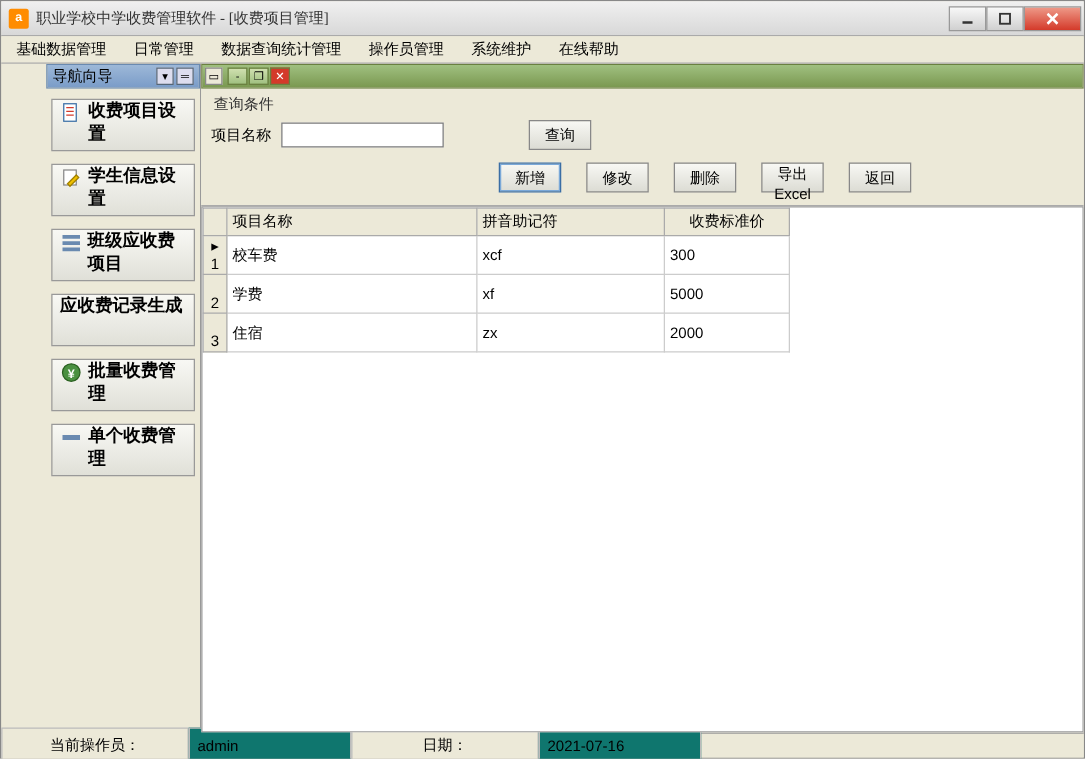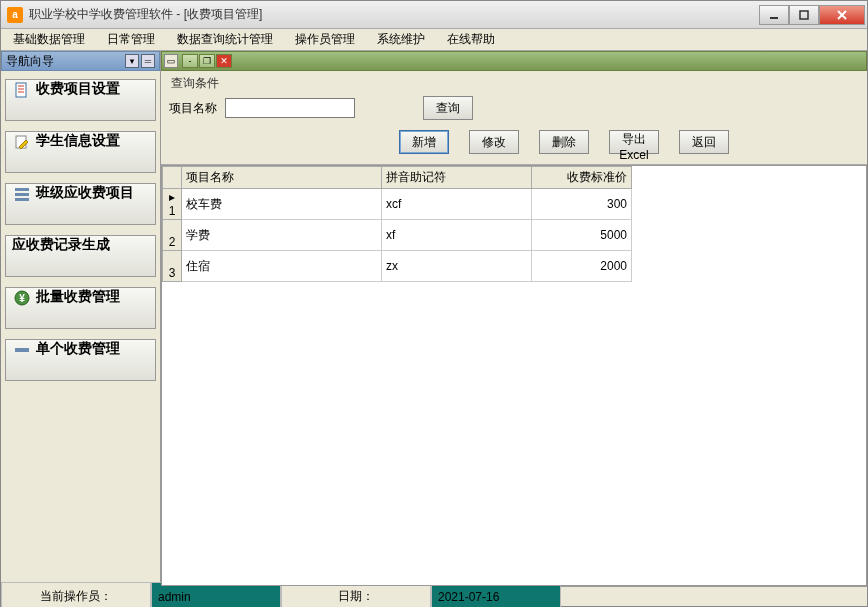--- a/index.html
+++ b/index.html
@@ -1,32 +1,32 @@
 <!DOCTYPE html>
 <html><head>
 <meta charset="utf-8">
 <style>
 * { box-sizing: border-box; margin: 0; padding: 0; }
 body { font-family: "Microsoft YaHei", SimSun, Arial, sans-serif; font-size: 12px; background: #e8e8e8; overflow: hidden; }
 .window { width: 868px; height: 607px; background: #ece9d8; border: 1px solid #888; position: relative; display: flex; flex-direction: column; }
 
 .titlebar { height: 28px; background: linear-gradient(#f0f0f0, #d8d8d8); display: flex; align-items: center; padding: 0 2px 0 6px; border-bottom: 1px solid #aaa; }
 .titlebar .icon-app { width: 16px; height: 16px; background: #ff8c00; border-radius: 2px; display: flex; align-items: center; justify-content: center; color: #fff; font-size: 10px; font-weight: bold; margin-right: 6px; }
-.titlebar .title { flex: 1; color: #333; font-size: 12px; }
+.titlebar .title { flex: 1; color: #333; font-size: 12px; font-family: Liberation Serif, serif; }
 .titlebar .win-controls { display: flex; gap: 0; }
 .titlebar .win-btn { width: 30px; height: 20px; border: 1px solid #999; background: linear-gradient(#f8f8f8,#d0d0d0); display: flex; align-items: center; justify-content: center; cursor: pointer; font-size: 11px; }
 .titlebar .win-btn.close { background: linear-gradient(#e98, #d43a2a); color: #fff; width: 46px; }
 .titlebar .win-btn.close svg line { stroke: #fff; }
 
 .menubar { height: 22px; background: #ece9d8; border-bottom: 1px solid #aaa; display: flex; align-items: center; padding: 0 8px; gap: 14px; }
 .menubar .menu-item { color: #000; cursor: pointer; padding: 2px 4px; text-align: center; }
 
 .main-area { flex: 1; display: flex; overflow: hidden; }
 
-.nav-panel { width: 160px; background: #ece9d8; border-right: 1px solid #999; display: flex; flex-direction: column; }
+.nav-panel { width: 160px; background: #ece9d8; border-right: 1px solid #999; display: flex; flex-direction: column; padding-left: 36px; }
 .nav-header { height: 20px; background: linear-gradient(#9db8d8,#7a9cc8); color: #000; display: flex; align-items: center; padding: 0 4px; border: 1px solid #6a8ab0; font-size: 12px; }
 .nav-header .txt { flex: 1; }
 .nav-header .arrow { width: 14px; height: 14px; display: flex; align-items: center; justify-content: center; border: 1px solid #567; background: #dde; cursor: pointer; font-size: 9px; }
 .nav-header .pin { width: 14px; height: 14px; display: flex; align-items: center; justify-content: center; border: 1px solid #567; background: #dde; cursor: pointer; margin-left: 2px; font-size: 9px; }
 .nav-body { flex: 1; background: #ece9d8; padding: 8px 4px; display: flex; flex-direction: column; gap: 10px; }
 .nav-btn { height: 42px; border: 1px solid #999; background: linear-gradient(#f8f8f4,#e0e0d8); display: flex; justify-content: flex-start; padding: 0 6px; cursor: pointer; font-size: 14px; font-weight: bold; gap: 4px; }
 .nav-btn .nav-icon { width: 20px; height: 20px; display: flex; align-items: center; justify-content: center; }
 
 .content { flex: 1; display: flex; flex-direction: column; background: #ece9d8; }
 .sub-titlebar { height: 20px; background: linear-gradient(#a0c080,#7a9850); display: flex; align-items: center; padding: 0 2px; border: 1px solid #6a8040; }
@@ -48,21 +48,21 @@
 .action-row { display: flex; gap: 20px; justify-content: flex-start; padding: 10px 0 2px 230px; }
 
 .table-wrap { flex: 1; background: #fff; border: 1px solid #999; overflow: auto; margin: 0; position: relative; }
 table { border-collapse: collapse; font-size: 12px; }
 th { background: #ece9d8; border: 1px solid #aaa; padding: 2px 4px; font-weight: normal; text-align: center; height: 18px; }
 td { border: 1px solid #ccc; padding: 1px 4px; height: 16px; background: #fff; }
 .rownum-col { width: 16px; background: #ece9d8; text-align: center; border: 1px solid #aaa; }
 .ptr { width: 10px; display: inline-block; }
 .col-name { width: 200px; text-align: left; }
 .col-pinyin { width: 150px; text-align: left; }
-.col-price { width: 100px; text-align: right; }
+.col-price { width: 100px; }
 
 .statusbar { height: 20px; background: #ece9d8; border-top: 1px solid #999; display: flex; align-items: center; font-size: 12px; }
 .statusbar .cell { border: 1px solid #bbb; padding: 1px 6px; height: 30px; display: flex; align-items: center; }
 .statusbar .cell.label { background: #ece9d8; width: 150px; justify-content: center; }
 .statusbar .cell.val { background: #0f766e; width: 130px; }
 </style>
 </head>
 <body>
 
 <div class="window">

